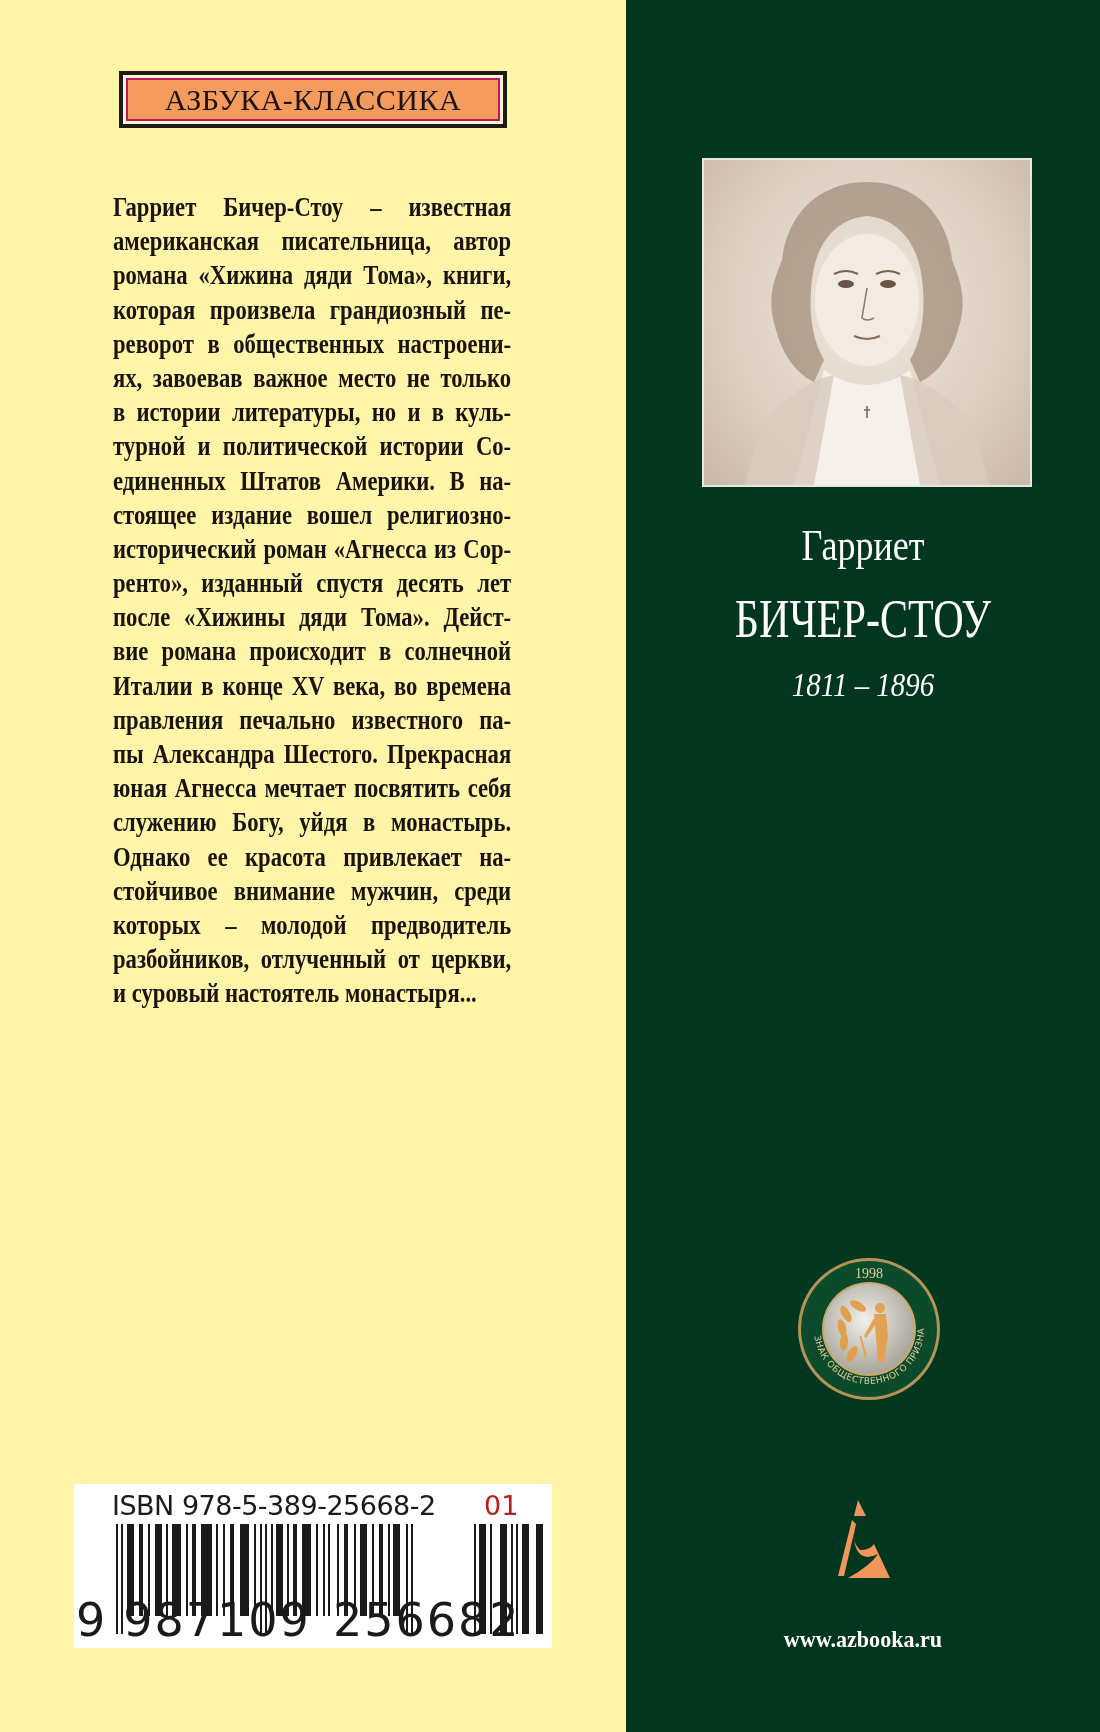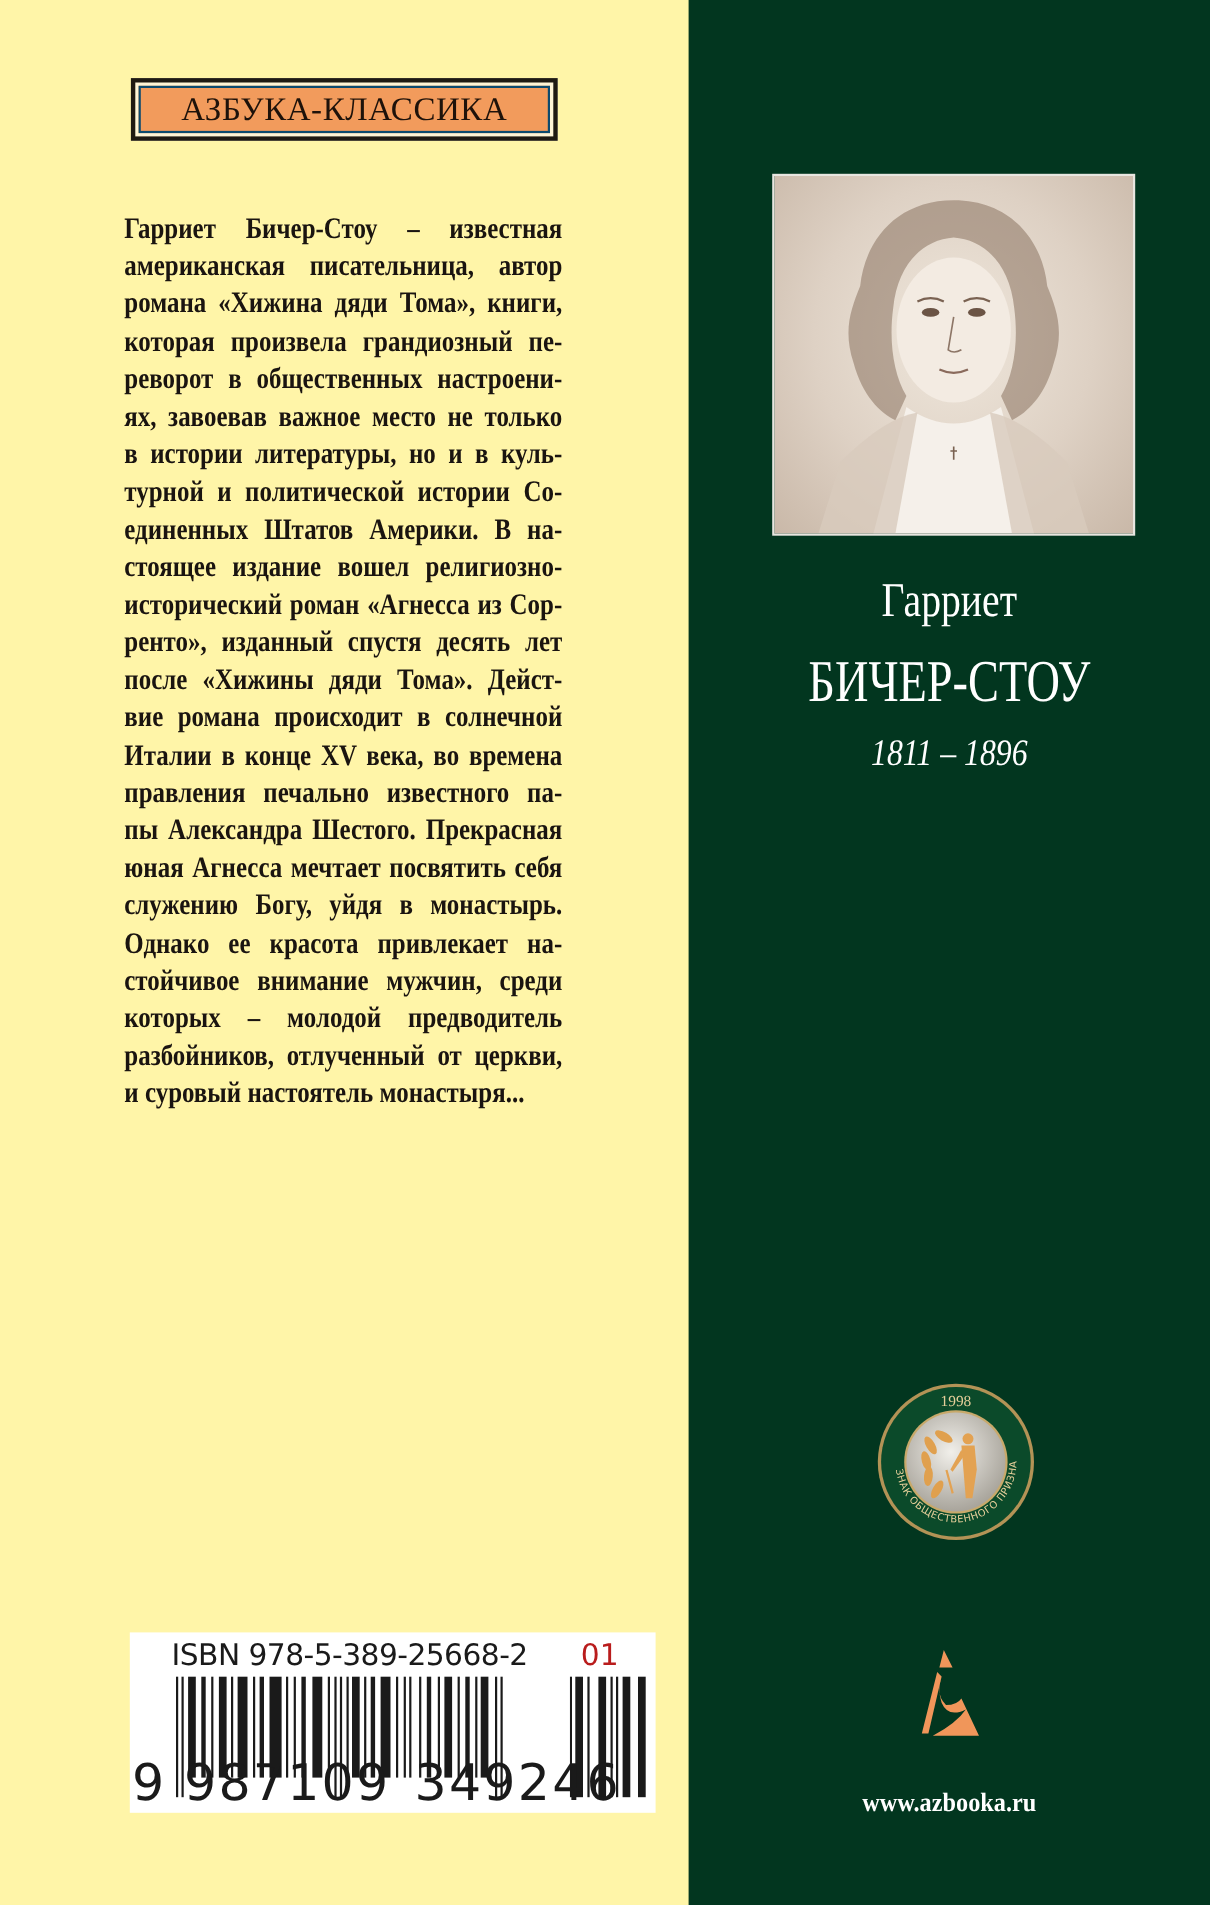--- a/index.html
+++ b/index.html
@@ -17,21 +17,21 @@
     background: #02361f;
   }
   
   .series-badge {
     position: absolute; left: 119px; top: 71px; width: 388px; height: 57px;
     box-sizing: border-box; border: 4px solid #1f1a12; background: #fff5d6;
     padding: 3px;
   }
   .series-badge-inner {
     width: 100%; height: 100%; box-sizing: border-box;
-    border: 2px solid #0c4a6e; background: #f29b5c;
+    border: 2px solid #be185d; background: #f29b5c;
     display: flex; align-items: center; justify-content: center;
     font-family: "Liberation Serif", serif; font-size: 30px; color: #1e120a;
     letter-spacing: 0.5px;
   }
   
   .annotation {
     position: absolute; left: 113px; top: 190px; width: 398px;
     font-family: "Liberation Serif", serif; font-weight: bold;
     font-size: 27px; line-height: 34.2px; color: #1a1410;
     transform: scaleX(0.84); transform-origin: left top;
@@ -39,21 +39,20 @@
   }
   .annotation .line {
     display: block; text-align: justify; text-align-last: justify;
     white-space: nowrap; height: 34.2px;
   }
   .annotation .line.last { text-align-last: left; }
   
   .barcode-box {
     position: absolute; left: 74px; top: 1484px; width: 478px; height: 164px;
     background: #ffffff;
-    margin-left: 44px;
   }
   .isbn-text {
     position: absolute; left: 38px; top: 6px;
     font-family: "DejaVu Sans", sans-serif; font-size: 27px; color: #1a1a1a;
     letter-spacing: -0.5px;
   }
   .addon-text {
     position: absolute; left: 410px; top: 6px;
     font-family: "DejaVu Sans", sans-serif; font-size: 27px; color: #b91c1c;
   }
@@ -191,21 +190,21 @@
           <rect x="5" y="0" width="7" height="110"></rect>
         <rect x="16" y="0" width="2" height="110"></rect>
           <rect x="26" y="0" width="7" height="110"></rect>
         <rect x="37" y="0" width="2" height="110"></rect>
           <rect x="42" y="0" width="2" height="110"></rect>
         <rect x="48" y="0" width="7" height="110"></rect>
           <rect x="62" y="0" width="7" height="110"></rect>
       </g>
     </svg>
     <div class="barcode-digits">
-      <span class="first">9</span><span>987109</span><span style="display:inline-block;width:22px"></span><span>349246</span>
+      <span class="first">9</span><span>987109</span><span style="display:inline-block;width:22px"></span><span>256682</span>
     </div>
   </div>
 </div>
 
 <div class="right-panel"></div>
 
 <div class="portrait-frame" aria-label="Portrait drawing of Harriet Beecher Stowe">
   <svg width="326" height="325" viewBox="0 0 326 325">
 
     <path d="M163 22 C110 22 82 60 78 100 C70 120 62 140 72 170 C80 200 96 215 110 222 L120 200 C108 180 104 150 108 120 C112 80 135 58 163 56 C191 58 214 80 218 120 C222 150 218 180 206 200 L216 222 C230 215 246 200 254 170 C264 140 256 120 248 100 C244 60 216 22 163 22 Z" fill="#8a7260" opacity="0.55"></path>

